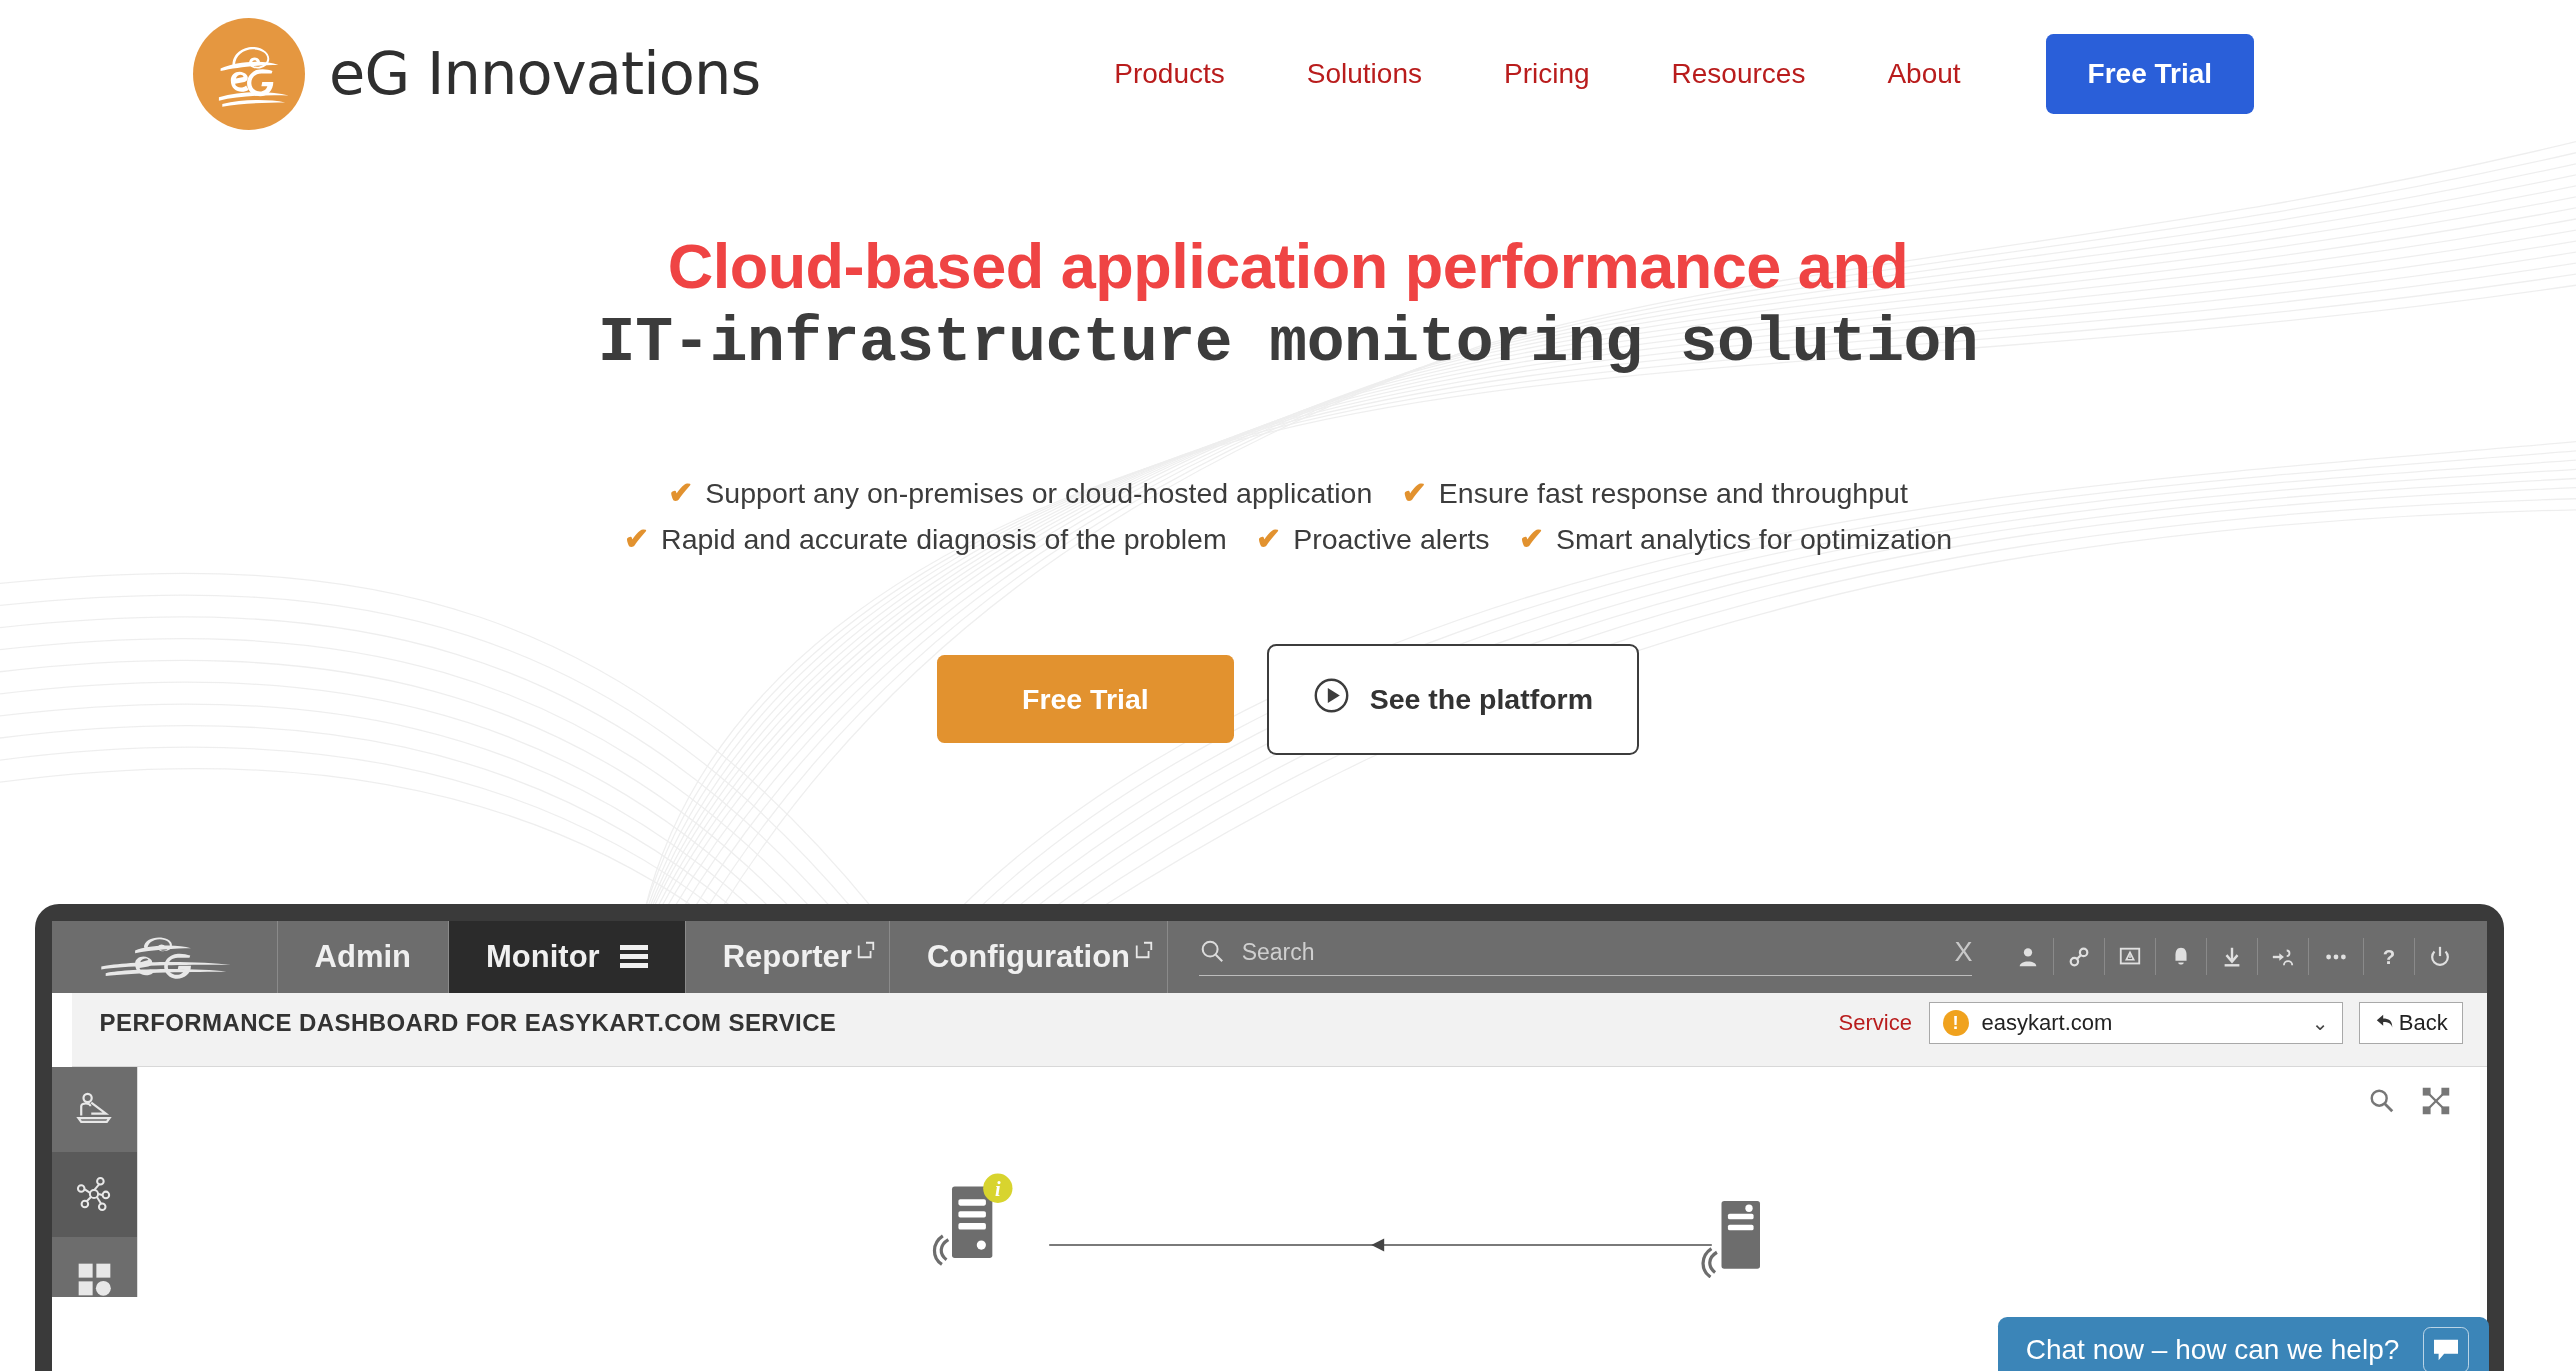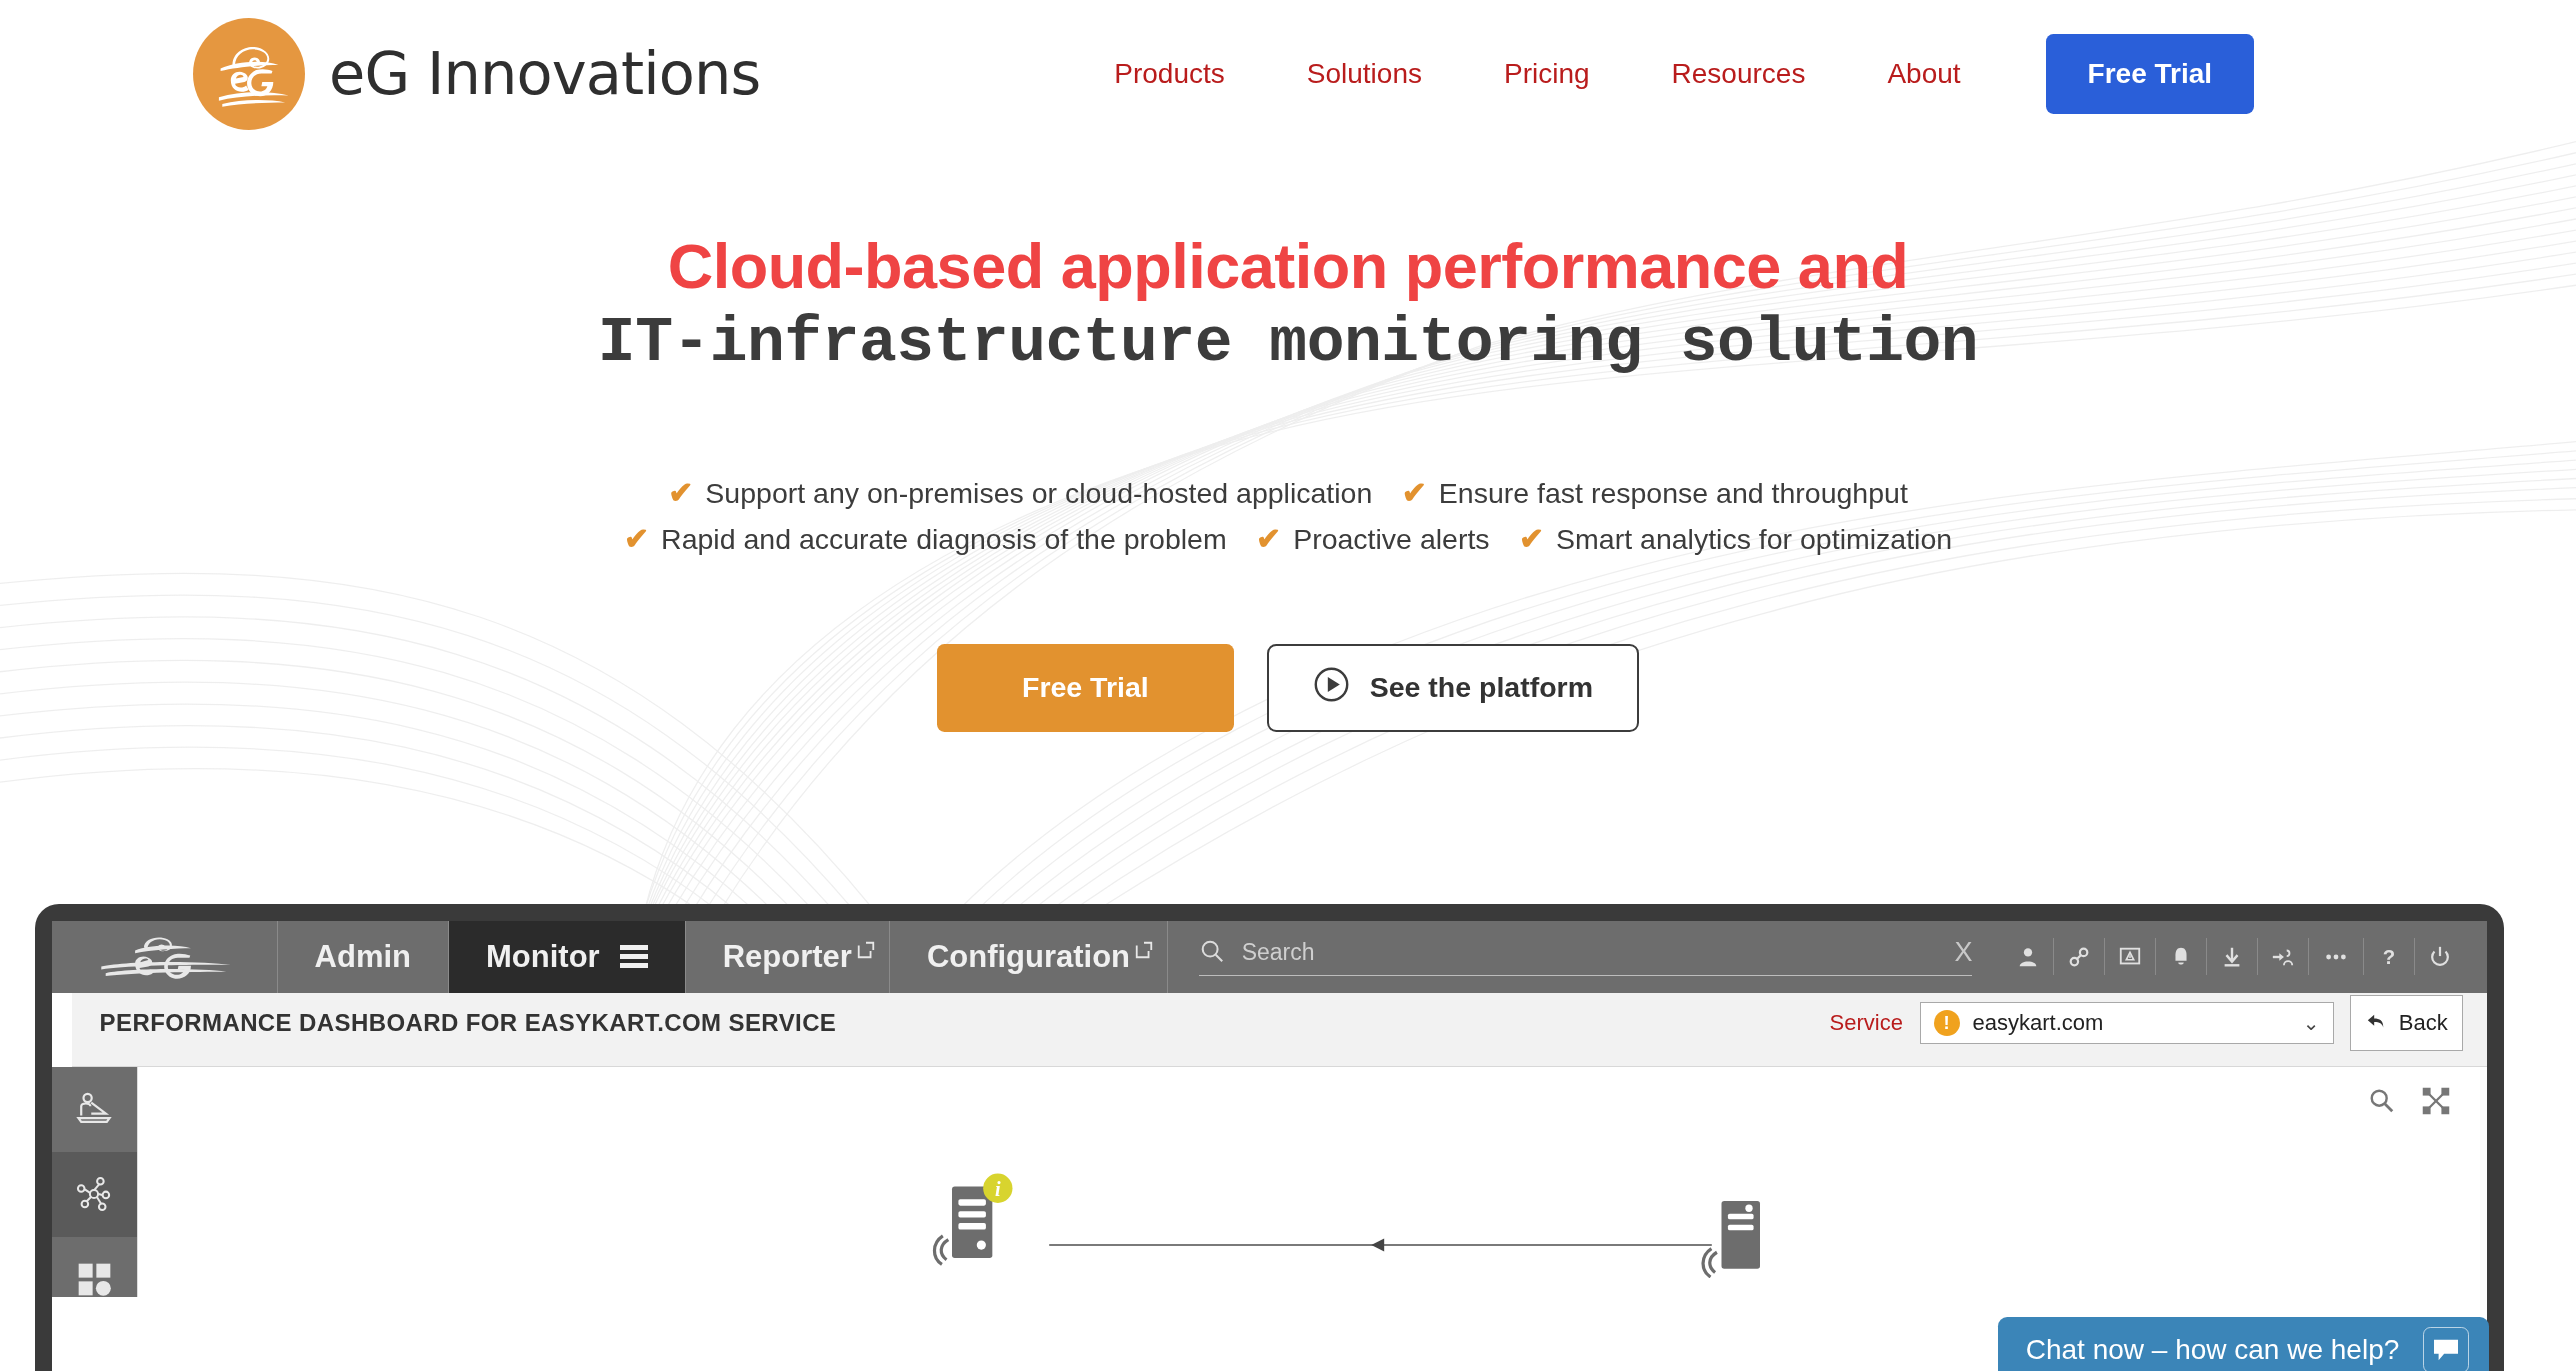--- a/index.html
+++ b/index.html
@@ -60,21 +60,21 @@
   }
   .check { color:#e2922f; font-size:30px; font-weight:bold; line-height:1; }
 
   .hero-ctas { margin-top:88px; display:flex; justify-content:center; align-items:center; gap:33px; }
   .btn-trial {
     background:#e2922f; color:#fff; font-size:28.5px; font-weight:bold;
     border:none; border-radius:7.4px; padding:0 85px; height:88px; cursor:pointer;
   }
   .btn-platform {
     background:#fff; color:#333; font-size:28.5px; font-weight:bold;
-    border:2.8px solid #3c3c3c; border-radius:9.2px; height:88px;
+    border:2.8px solid #3c3c3c; border-radius:9.2px; height:111px;
     padding:0 44px; display:inline-flex; align-items:center; gap:20px; cursor:pointer;
   }
 
   
   .app-frame {
     position:absolute; left:35px; top:904px; width:2469px; height:479px;
     background:#3a3a3a; border-radius:24px 24px 0 0; padding:16.6px 16.6px 0 16.6px; z-index:3;
   }
   .app-window { width:100%; height:100%; background:#fff; overflow:hidden; position:relative; }
 
@@ -117,22 +117,22 @@
     display:flex; align-items:center; gap:13px; padding:0 13px; font-size:22px; color:#222;
     cursor:pointer;
   }
   .svc-badge {
     width:26px; height:26px; border-radius:50%; background:#f0a21e; color:#fff;
     font-size:18.4px; font-weight:bold; display:flex; align-items:center; justify-content:center;
     flex:0 0 auto;
   }
   .svc-caret { margin-left:auto; color:#444; font-size:20px; }
   .back-btn {
-    border:0.9px solid #a9a9a9; background:#fff; height:56px; display:flex; align-items:center;
-    gap:13px; padding:0 14.7px; font-size:22px; color:#222; cursor:pointer;
+    border:0.9px solid #a9a9a9; background:#fff; height:42px; display:flex; align-items:center;
+    gap:4px; padding:0 14.7px; font-size:22px; color:#222; cursor:pointer;
   }
 
   .dash-body { display:flex; height:230px; }
   .dash-sidebar { width:85px; background:#6d6d6d; flex:0 0 auto; }
   .side-ic {
     height:85px; display:flex; align-items:center; justify-content:center; cursor:pointer;
   }
   .side-ic.sel { background:#5a5a5a; }
   .dash-canvas { flex:1; background:#fff; position:relative; border-left:0.9px solid #ddd; }
   .canvas-tools { position:absolute; right:37px; top:20px; display:flex; gap:26px; }

